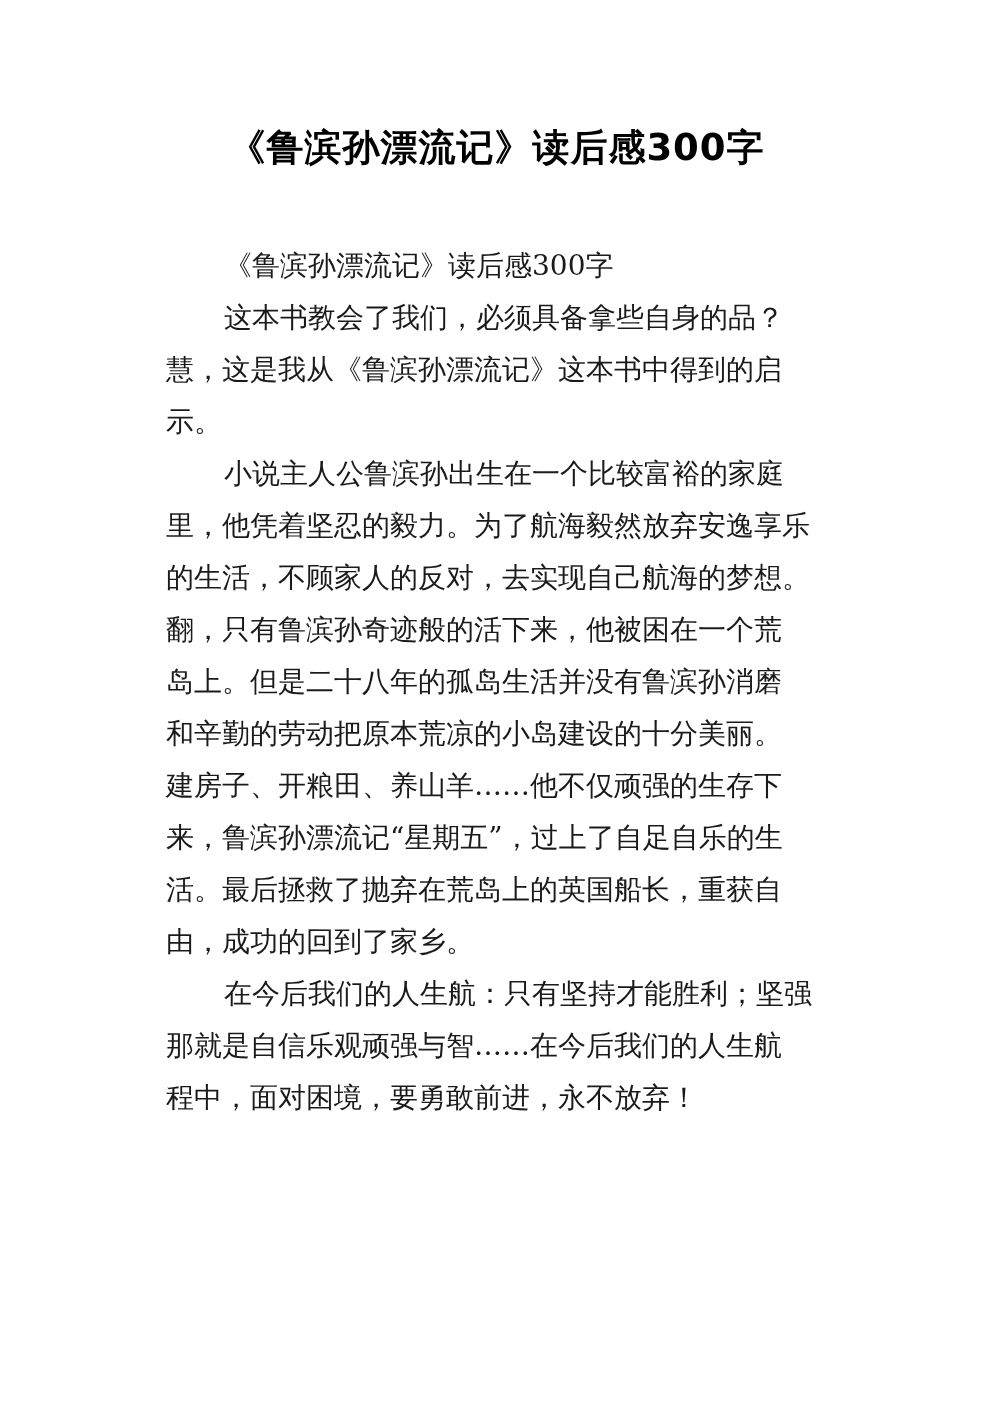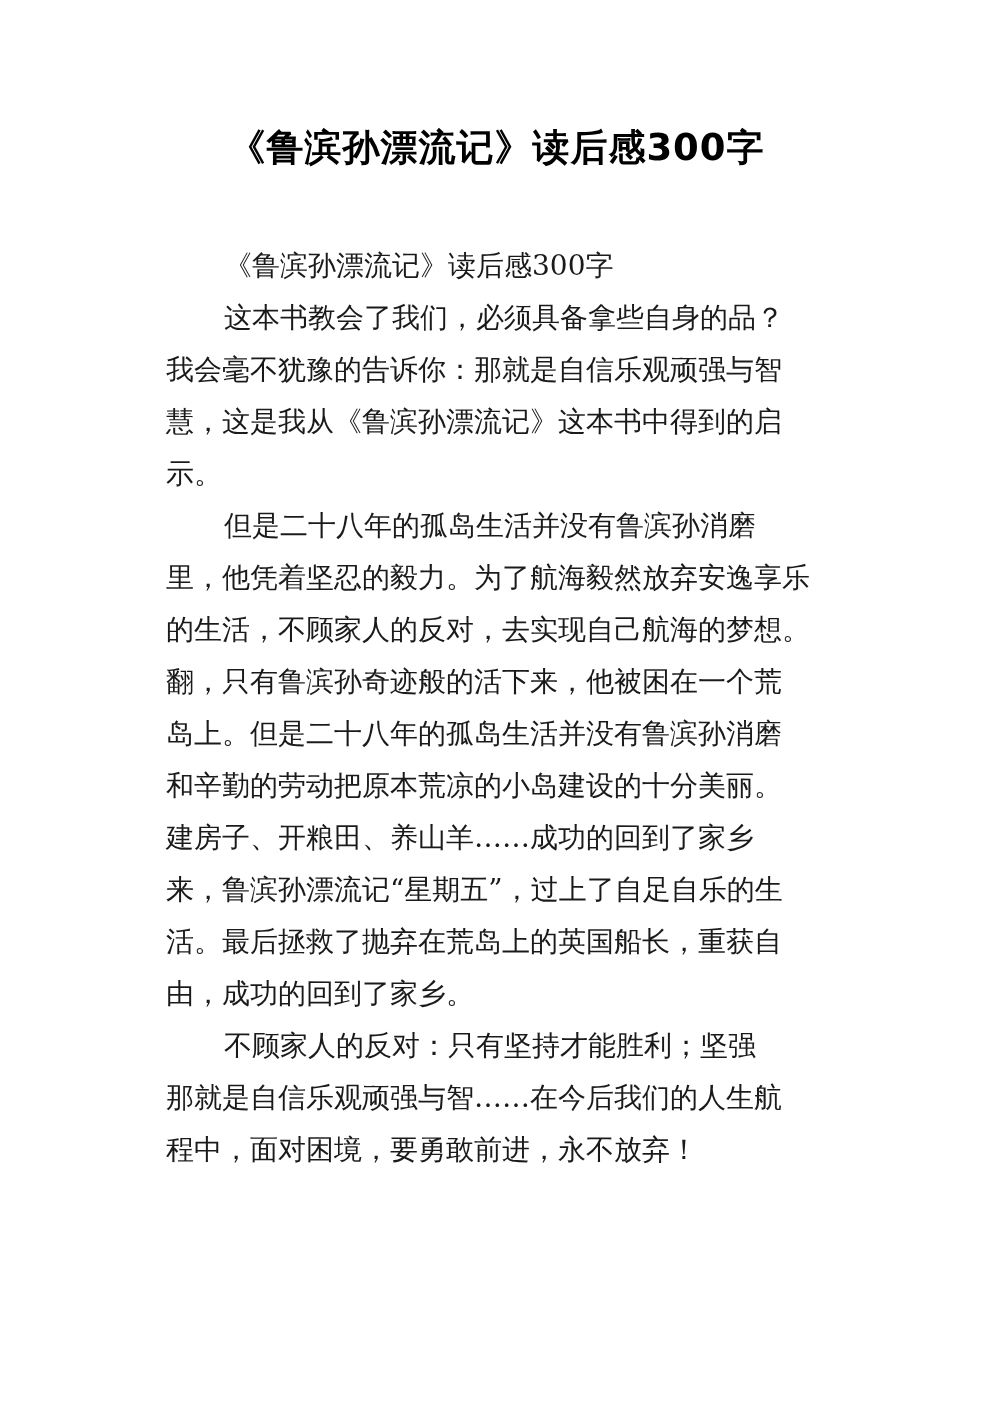--- a/index.html
+++ b/index.html
@@ -17,29 +17,28 @@
   .indent { padding-left: 58px; }
 </style>
 </head>
 <body>
 
 <div class="title">《鲁滨孙漂流记》读后感300字</div>
 
 <div class="body">
   <div class="line indent">《鲁滨孙漂流记》读后感300字</div>
   <div class="line indent">这本书教会了我们，必须具备拿些自身的品？</div>
-  <div class="line">我会毫不犹豫的告诉你：那就是自信乐观顽强与智</div>
   <div class="line">慧，这是我从《鲁滨孙漂流记》这本书中得到的启</div>
   <div class="line">示。</div>
-  <div class="line indent">但是二十八年的孤岛生活并没有鲁滨孙消磨</div>
+  <div class="line indent">小说主人公鲁滨孙出生在一个比较富裕的家庭</div>
   <div class="line">里，他凭着坚忍的毅力。为了航海毅然放弃安逸享乐</div>
   <div class="line">的生活，不顾家人的反对，去实现自己航海的梦想。</div>
   <div class="line">翻，只有鲁滨孙奇迹般的活下来，他被困在一个荒</div>
   <div class="line">岛上。但是二十八年的孤岛生活并没有鲁滨孙消磨</div>
   <div class="line">和辛勤的劳动把原本荒凉的小岛建设的十分美丽。</div>
-  <div class="line">建房子、开粮田、养山羊……成功的回到了家乡</div>
+  <div class="line">建房子、开粮田、养山羊……他不仅顽强的生存下</div>
   <div class="line">来，鲁滨孙漂流记“星期五”，过上了自足自乐的生</div>
   <div class="line">活。最后拯救了抛弃在荒岛上的英国船长，重获自</div>
   <div class="line">由，成功的回到了家乡。</div>
-  <div class="line indent">不顾家人的反对：只有坚持才能胜利；坚强</div>
+  <div class="line indent">在今后我们的人生航：只有坚持才能胜利；坚强</div>
   <div class="line">那就是自信乐观顽强与智……在今后我们的人生航</div>
   <div class="line">程中，面对困境，要勇敢前进，永不放弃！</div>
 </div>
 
 </body></html>

